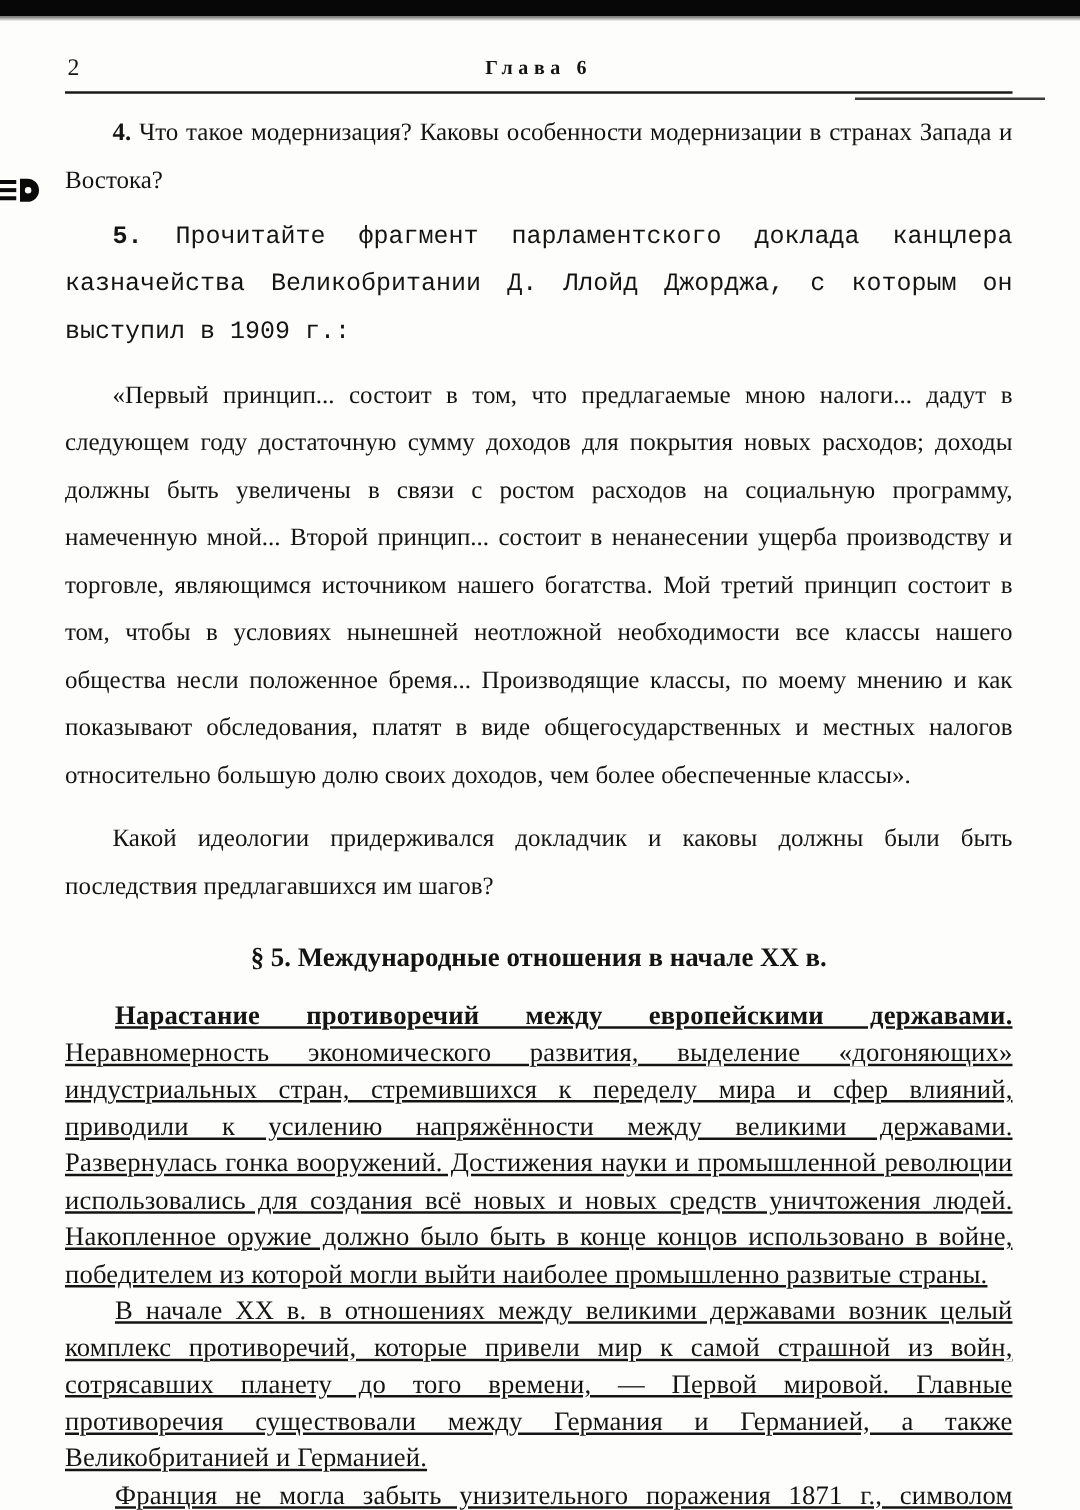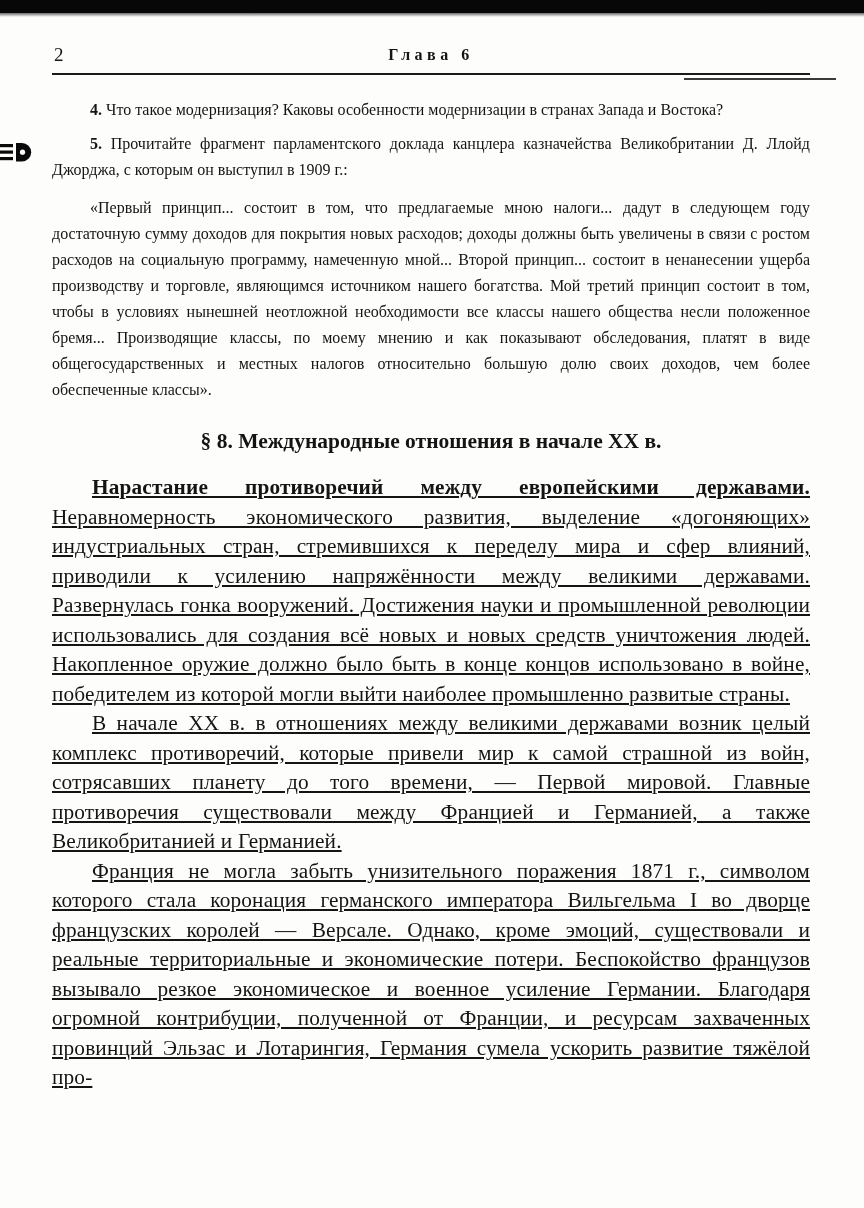--- a/index.html
+++ b/index.html
@@ -35,23 +35,23 @@
     position: absolute; left: 0; right: 0; top: 2px;
     text-align: center; font-weight: bold;
     font-size: 16px; letter-spacing: 4.5px;
   }
   .rule { height: 0; border-top: 2.5px solid #1a1a1a; margin-top: 5px; }
   .rule-artifact {
     position: absolute; right: -26px; top: 34px;
     width: 152px; height: 2px; background: #3a3a3a;
   }
   p { margin: 0; text-align: justify; }
-  .qblock { margin-top: 22px; font-size: 16px; line-height: 26px; }
+  .qblock { margin-top: 12px; font-size: 20px; line-height: 38px; }
   .qblock p { text-indent: 38px; }
-  .q5 { margin-top: 8px; }
+  .q5 { margin-top: 8px; font-family: Liberation Mono, monospace; }
   .quote { margin-top: 12px; }
   .qfollow { margin-top: 13px; }
   .section-heading {
     margin-top: 24px; text-align: center; text-indent: 0;
     font-weight: bold; font-size: 21.5px; line-height: 28px;
   }
   .main { font-size: 21.3px; line-height: 29.5px; margin-top: 18px; letter-spacing: 0.15px; }
   .main p { text-indent: 40px; text-decoration: underline; }
   b.num { font-weight: bold; }
 </style>
@@ -77,23 +77,24 @@
     <span class="page-num">2</span>
     <span class="chapter">Глава 6</span>
   </div>
   <div class="rule"></div>
   <div class="rule-artifact"></div>
 
   <div class="qblock">
     <p><b class="num">4.</b> <span>Что такое модернизация? Каковы особенности модернизации в странах Запада и Востока?</span></p>
     <p class="q5"><b class="num">5.</b> <span>Прочитайте фрагмент парламентского доклада канцлера казначейства Великобритании Д. Ллойд Джорджа, с которым он выступил в 1909 г.:</span></p>
     <p class="quote">«Первый принцип... состоит в том, что предлагаемые мною налоги... дадут в следующем году достаточную сумму доходов для покрытия новых расходов; доходы должны быть увеличены в связи с ростом расходов на социальную программу, намеченную мной... Второй принцип... состоит в ненанесении ущерба производству и торговле, являющимся источником нашего богатства. Мой третий принцип состоит в том, чтобы в условиях нынешней неотложной необходимости все классы нашего общества несли положенное бремя... Производящие классы, по моему мнению и как показывают обследования, платят в виде общегосударственных и местных налогов относительно большую долю своих доходов, чем более обеспеченные классы».</p>
+    <p class="qfollow">Какой идеологии придерживался докладчик и каковы должны были быть последствия предлагавшихся им шагов?</p>
   </div>
 
-  <p class="section-heading">§ 8. Международные отношения в начале XX в.</p>
+  <p class="section-heading">§ 5. Международные отношения в начале XX в.</p>
 
   <div class="main">
     <p><b>Нарастание противоречий между европейскими державами.</b> <span>Неравномерность экономического развития, выделение «догоняющих» индустриальных стран, стремившихся к переделу мира и сфер влияний, приводили к усилению напряжённости между великими державами. Развернулась гонка вооружений. Достижения науки и промышленной революции использовались для создания всё новых и новых средств уничтожения людей. Накопленное оружие должно было быть в конце концов использовано в войне, победителем из которой могли выйти наиболее промышленно развитые страны.</span></p>
-    <p><span>В начале XX в. в отношениях между великими державами возник целый комплекс противоречий, которые привели мир к самой страшной из войн, сотрясавших планету до того времени, — Первой мировой. Главные противоречия существовали между Францией и Германией, а также Великобританией и Германией.</span></p>
+    <p><span>В начале XX в. в отношениях между великими державами возник целый комплекс противоречий, которые привели мир к самой страшной из войн, сотрясавших планету до того времени, — Первой мировой. Главные противоречия существовали между Германия и Германией, а также Великобританией и Германией.</span></p>
     <p><span>Франция не могла забыть унизительного поражения 1871 г., символом которого стала коронация германского императора Вильгельма I во дворце французских королей — Версале. Однако, кроме эмоций, существовали и реальные территориальные и экономические потери. Беспокойство французов вызывало резкое экономическое и военное усиление Германии. Благодаря огромной контрибуции, полученной от Франции, и ресурсам захваченных провинций Эльзас и Лотарингия, Германия сумела ускорить развитие тяжёлой про-</span></p>
   </div>
 
 </div>
 
 </body></html>

